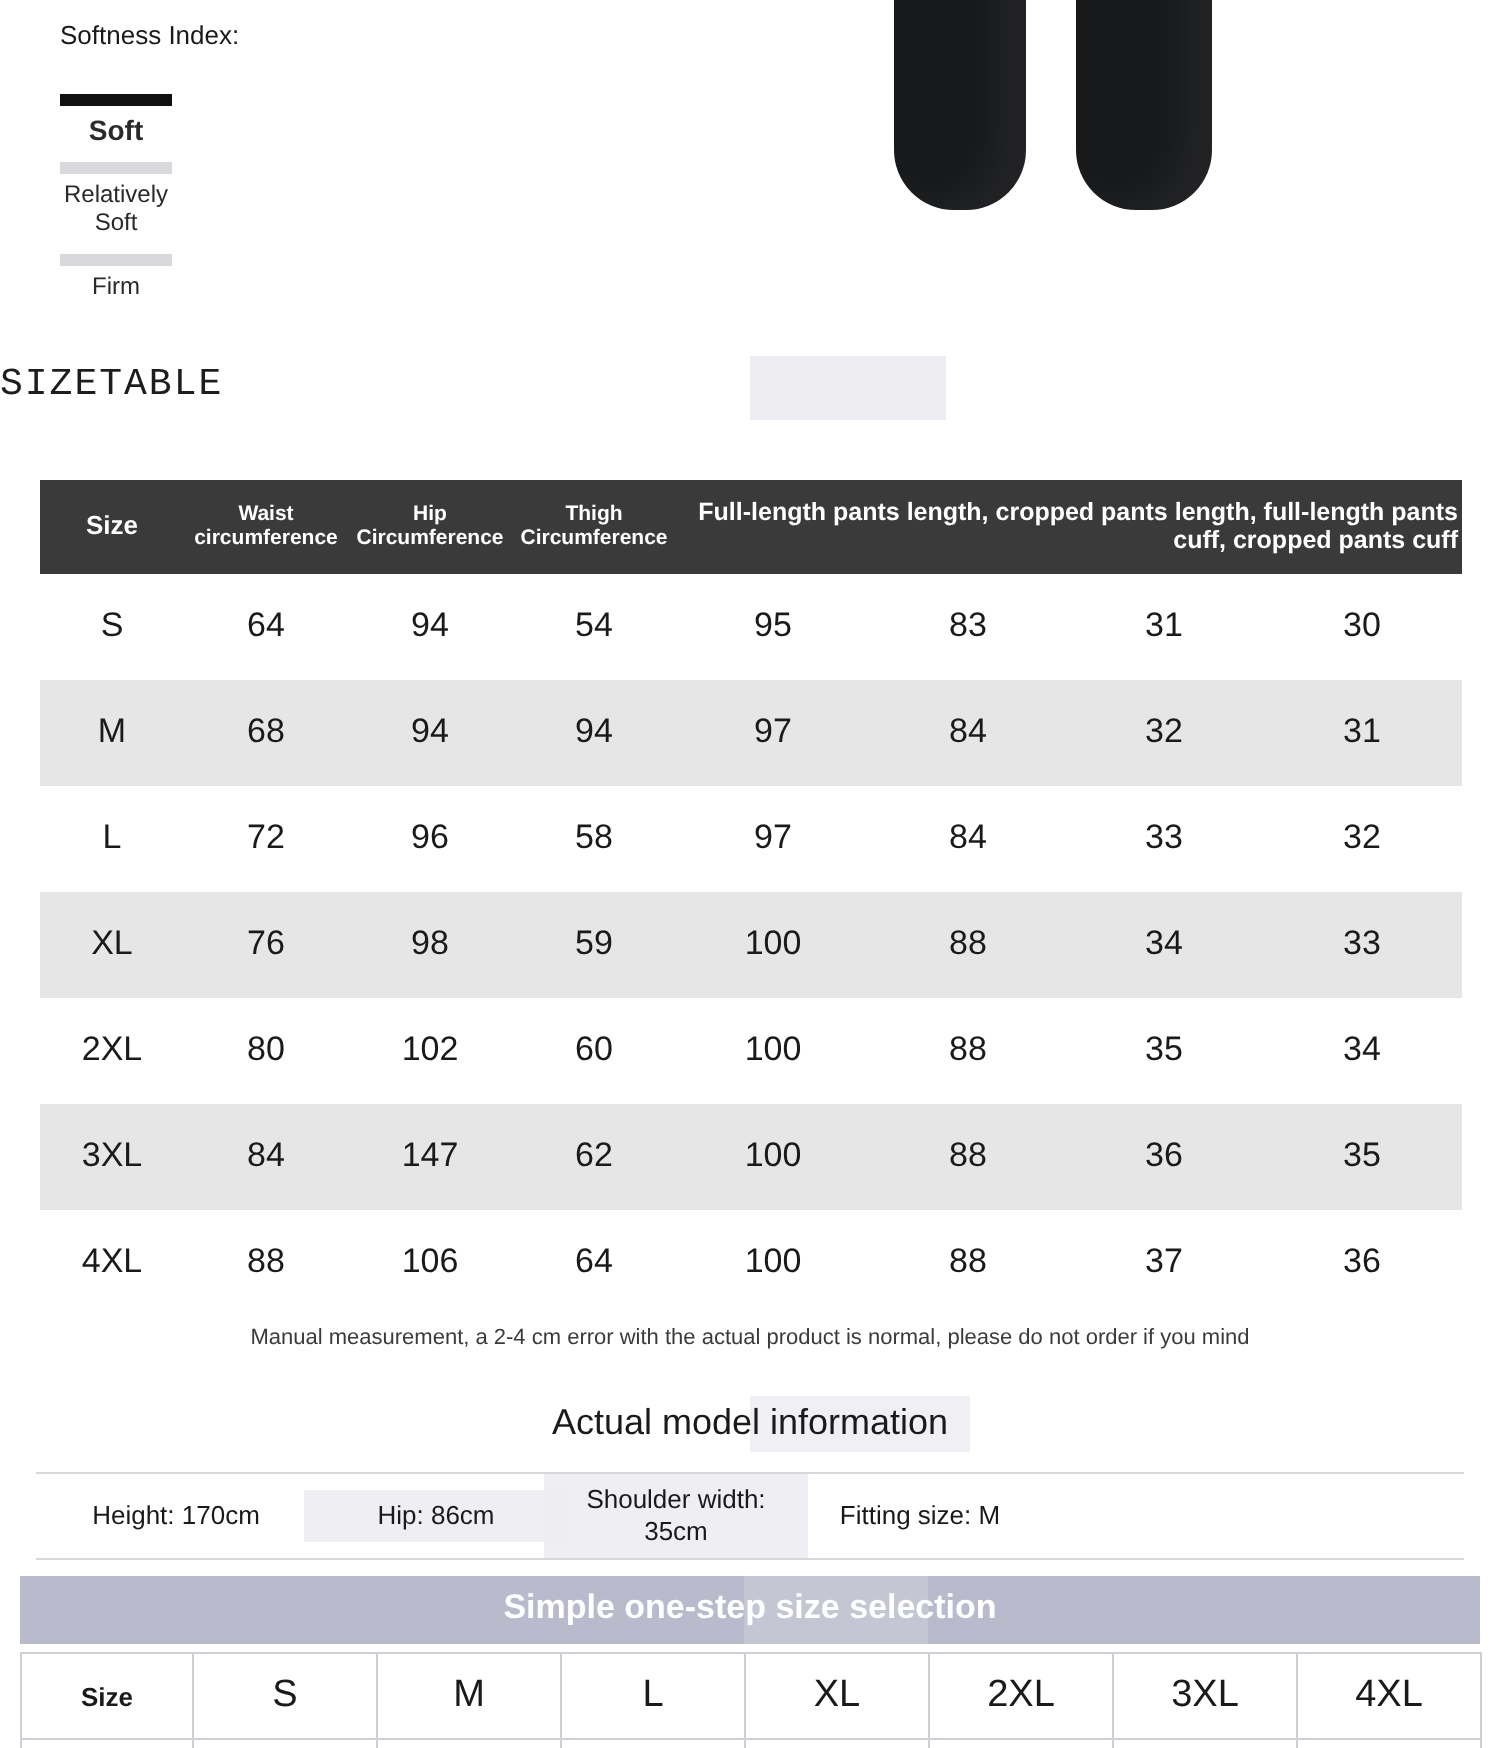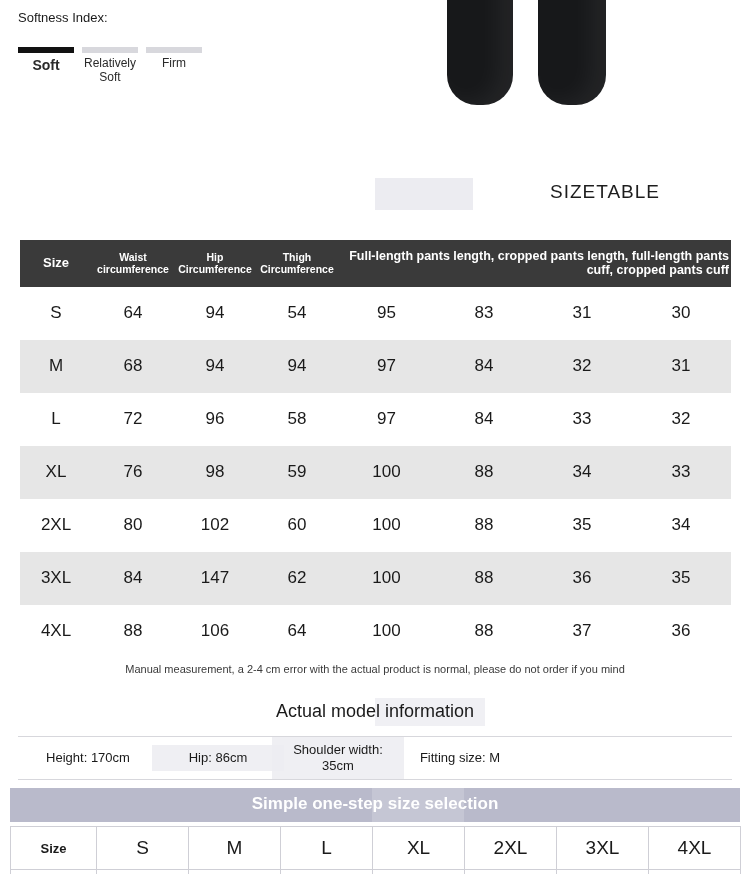--- a/index.html
+++ b/index.html
@@ -12,32 +12,33 @@
     background: #ffffff;
     font-family: "Liberation Sans", sans-serif;
     color: #1a1a1a;
     overflow: hidden;
     position: relative;
   }
 
   
   .softness {
     position: absolute;
-    left: 18px;
+    left: 30px;
     top: 10px;
     width: 210px;
   }
   .softness-title {
     font-size: 13px;
     color: #1a1a1a;
     margin-bottom: 22px;
   }
   .softness-bars {
     display: flex;
     gap: 8px;
+    flex-direction: column;
   }
   .soft-col {
     width: 56px;
     text-align: center;
   }
   .soft-bar {
     height: 6px;
     background: #d8d8dd;
     margin-bottom: 4px;
   }
@@ -81,24 +82,25 @@
     width: 68px;
     height: 285px;
   }
 
   
   .sizetable-title {
     position: absolute;
     top: 181px;
     left: 0;
     width: 660px;
-    text-align: right;
+    text-align: left;
     font-size: 19px;
     letter-spacing: 1px;
     color: #1d1d1d;
+    font-family: Liberation Mono, monospace;
   }
   .title-shade {
     position: absolute;
     top: 178px;
     left: 375px;
     width: 98px;
     height: 32px;
     background: #e9e9ee;
     opacity: .85;
   }

